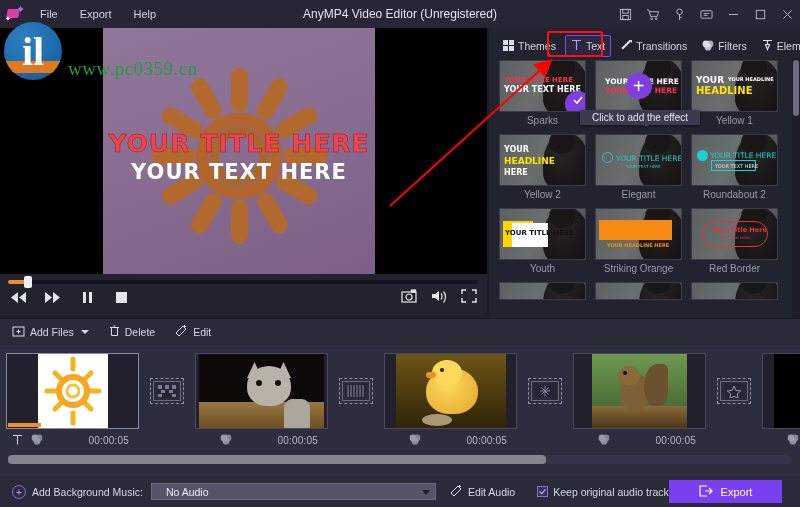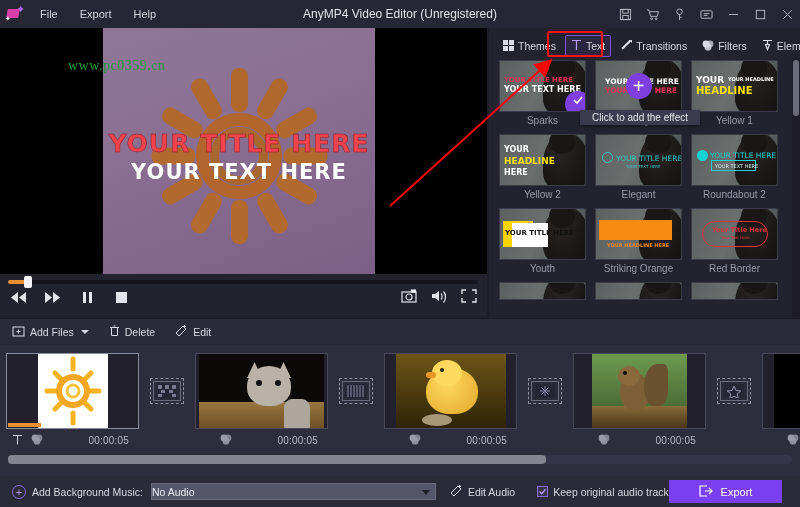--- a/index.html
+++ b/index.html
@@ -67,21 +67,21 @@
   }
   .wm-cn {
     position: absolute; left: 64px; top: 14px;
     font-size: 31px; font-weight: bold; color: #1767b0;
     letter-spacing: 1px;
     font-family: "DejaVu Sans", sans-serif;
     text-shadow: 0 0 2px rgba(0,0,0,.4);
   }
   .wm-url {
     position: absolute; left: 66px; top: 48px;
-    font-size: 14px; color: #1f9e3e; font-family: "Liberation Serif", serif;
+    font-size: 19px; color: #1f9e3e; font-family: "Liberation Serif", serif;
     letter-spacing: .5px;
   }
 
   
   .preview-wrap {
     position: absolute; left: 0; top: 28px; width: 487px; height: 246px;
     background: #000;
   }
   .preview-video {
     position: absolute; left: 103px; top: 0px; width: 272px; height: 246px;
@@ -302,21 +302,21 @@
     background: #2b2a38; display: flex; align-items: center;
   }
   .bb-plus {
     width: 14px; height: 14px; border-radius: 50%; border: 1px solid #8b6cf0;
     color: #b79bff; font-size: 11px; line-height: 12px; text-align: center; margin-left: 12px;
   }
   .bb-label { font-size: 10.5px; color: #d8d8e2; margin-left: 6px; text-align: center; }
   .bb-select {
     position: relative; margin-left: 8px; width: 285px; height: 17px;
     background: #55556a; border: 1px solid #6b6b80;
-    display: flex; align-items: center; padding-left: 0;
+    display: flex; align-items: center; padding-left: 14px;
     font-size: 10.5px; color: #ececf4;
   }
   .bb-select .dd {
     position: absolute; right: 5px; top: 6px;
     width: 0; height: 0; border-left: 4px solid transparent;
     border-right: 4px solid transparent; border-top: 5px solid #1f1f2a;
   }
   .bb-edit { display: flex; align-items: center; gap: 5px; margin-left: 14px; font-size: 10.5px; color: #d8d8e2; }
   .bb-keep { display: flex; align-items: center; gap: 5px; margin-left: 14px; font-size: 10.5px; color: #d8d8e2; padding-left: 8px; }
   .cbox {
@@ -413,20 +413,24 @@
         <div class="ray" style="transform:rotate(330deg) translateY(-66px)"></div>
       </div>
       <div class="title-overlay">
         <div class="t-main">YOUR TITLE HERE</div>
         <div class="t-sub">YOUR TEXT HERE</div>
       </div>
     </div>
   </div>
 
   <div class="watermark">
+    <div class="wm-circle">
+      <div class="band"></div>
+      <div class="glyph">il</div>
+    </div>
     <div class="wm-url">www.pc0359.cn</div>
   </div>
 
   <div class="transport">
     <div class="seek">
       <div class="fill"></div>
       <div class="knob"></div>
     </div>
     <div class="tbtns">
       <div class="b">

